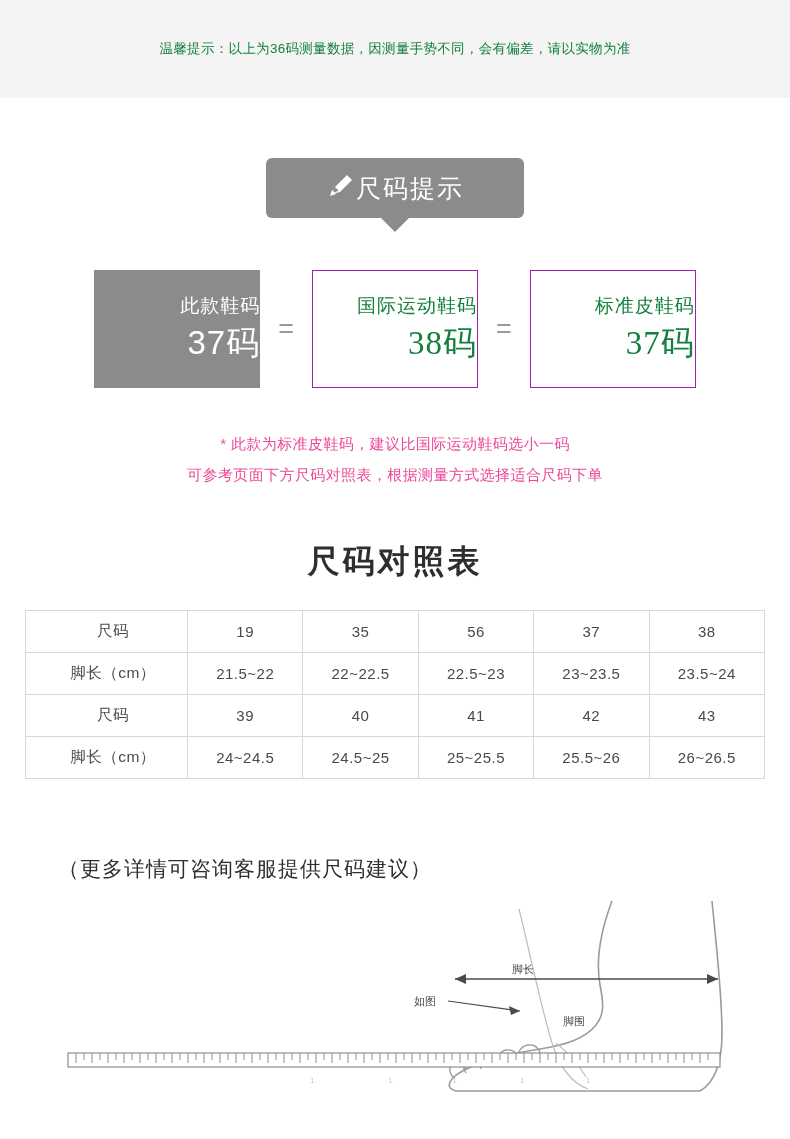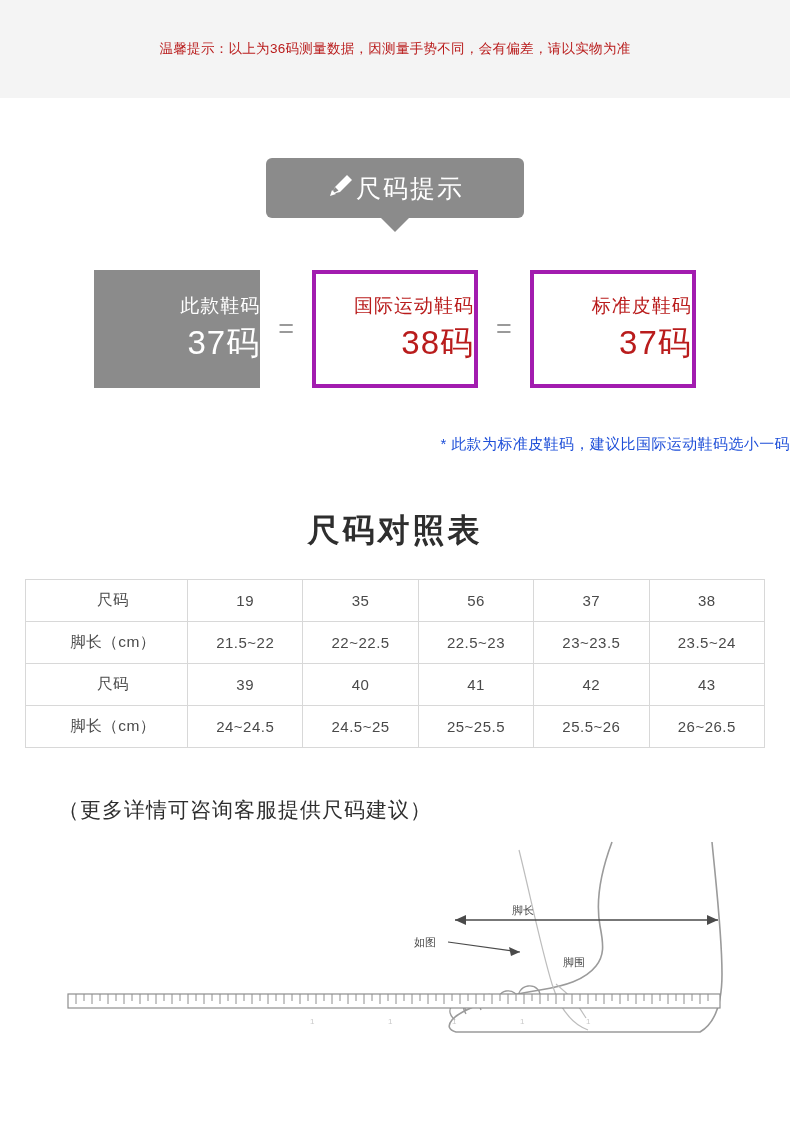--- a/index.html
+++ b/index.html
@@ -21,21 +21,21 @@
     height: 98px;
     background: #f4f4f4;
     display: flex;
     align-items: flex-start;
     justify-content: center;
     box-sizing: border-box;
     padding-top: 40px;
   }
   .notice-text {
     font-size: 13.5px;
-    color: #b91c1c;
+    color: #15803d;
     letter-spacing: 0.3px;
     white-space: nowrap;
   }
 
   
   .badge-wrap {
     margin-top: 60px;
     display: flex;
     flex-direction: column;
     align-items: center;
@@ -83,45 +83,46 @@
     align-items: flex-end;
     justify-content: center;
     gap: 2px;
   }
   .eq-box.filled {
     background: #8b8b8b;
     color: #ffffff;
     border: none;
   }
   .eq-box.outlined {
-    border: 4px solid #a21caf;
-    color: #b91c1c;
+    border: 1px solid #a21caf;
+    color: #15803d;
     background: #ffffff;
+    font-family: Liberation Serif, serif;
   }
   .eq-label {
     font-size: 19px;
     letter-spacing: 1px;
   }
   .eq-value {
     font-size: 33px;
     letter-spacing: 1px;
     font-weight: 400;
   }
   .eq-box.filled .eq-value { color: #ffffff; }
   .eq-sign {
     font-size: 27px;
     color: #9a9a9a;
     line-height: 1;
   }
 
   
   .notes {
     margin-top: 40px;
-    text-align: right;
-    color: #1d4ed8;
+    text-align: center;
+    color: #ec4899;
     font-size: 15px;
     line-height: 31px;
     letter-spacing: 0.4px;
   }
 
   
   .section-title {
     margin-top: 50px;
     text-align: center;
     font-size: 32px;
@@ -150,21 +151,21 @@
   }
   table.size-table td.head-cell {
     width: 146px;
     text-align: center;
     padding-left: 14px;
     font-size: 15.5px;
   }
 
   
   .bottom-note {
-    margin: 48px 0 0 58px;
+    margin: 76px 0 0 58px;
     font-size: 21px;
     color: #2e2e2e;
     letter-spacing: 1px;
   }
 
   
   .diagram {
     position: relative;
     margin-top: 10px;
     width: 790px;
@@ -205,20 +206,21 @@
   </div>
   <div class="eq-sign">=</div>
   <div class="eq-box outlined">
     <div class="eq-label">标准皮鞋码</div>
     <div class="eq-value">37码</div>
   </div>
 </div>
 
 <div class="notes">
   <div>* 此款为标准皮鞋码，建议比国际运动鞋码选小一码</div>
+  <div>可参考页面下方尺码对照表，根据测量方式选择适合尺码下单</div>
 </div>
 
 <div class="section-title">尺码对照表</div>
 
 <div class="table-wrap">
   <table class="size-table">
     <tbody>
       <tr>
         <td class="head-cell">尺码</td>
         <td>19</td>

